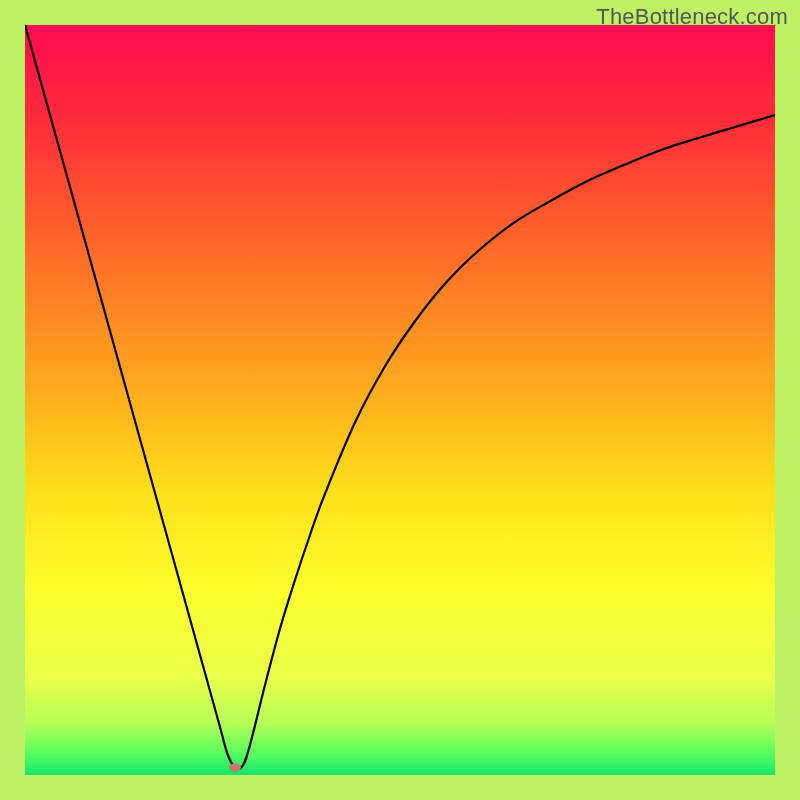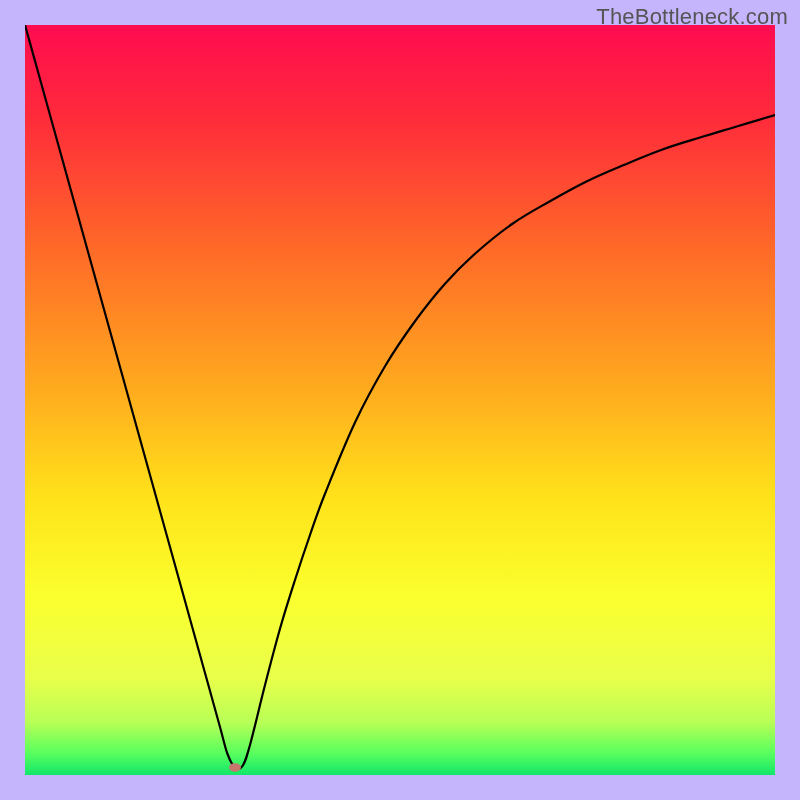--- a/index.html
+++ b/index.html
@@ -8,21 +8,21 @@
     width: 800px;
     height: 800px;
     background: #000;
     font-family: Arial, Helvetica, sans-serif;
     overflow: hidden;
   }
   .frame {
     position: relative;
     width: 800px;
     height: 800px;
-    background: #c4b5fd;
+    background: #bef264;
   }
   .plot {
     position: absolute;
     left: 25px;
     top: 25px;
     width: 750px;
     height: 750px;
     overflow: hidden;
   }
   .gradient {

